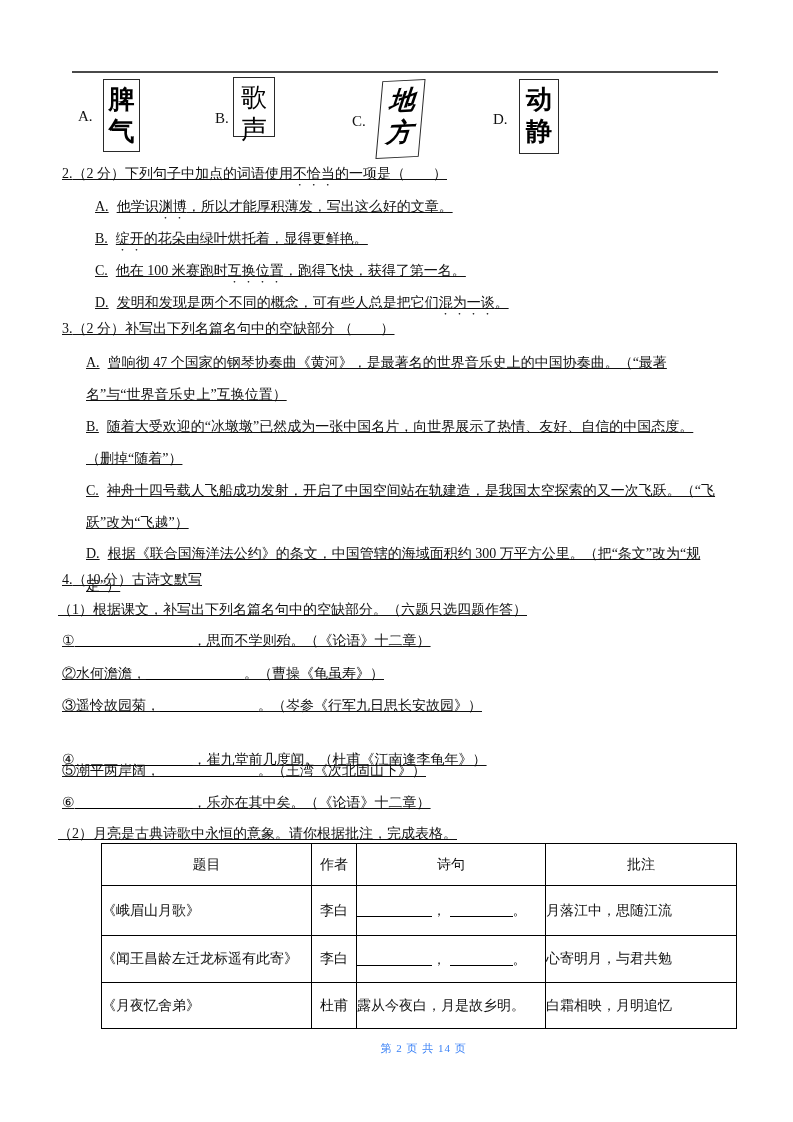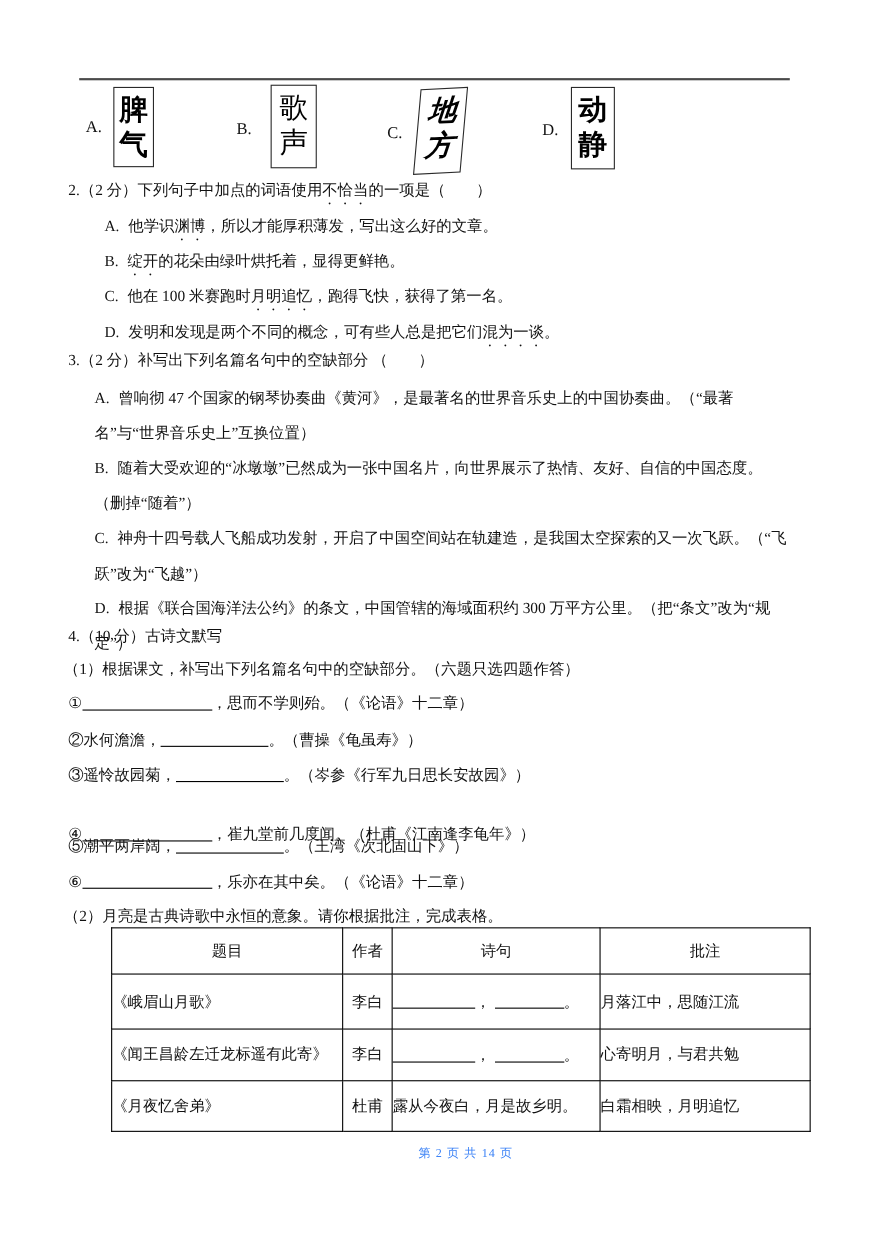--- a/index.html
+++ b/index.html
@@ -17,21 +17,21 @@
     position:absolute;border:1px solid #2a2a2a;background:#fff;
     text-align:center;box-sizing:border-box;
     font-size:26px;line-height:32px;word-break:break-all;
     padding-top:4px;color:#000;
   }
   .st-a{font-weight:900;}
   .st-b{font-weight:500;}
   .st-c{font-weight:700;font-style:italic;transform:skewX(-8deg) rotate(-3deg);}
   .st-d{font-weight:800;}
 
-  p.line{position:absolute;margin:0;font-size:14px;line-height:32px;color:#111;}
+  p.line{position:absolute;margin:0;font-size:14px;line-height:32px;color:#111;text-decoration:underline;}
   .optlabel{margin-right:8px;}
   .em-dots{
     -webkit-text-emphasis:filled dot;-webkit-text-emphasis-position:under right;
     text-emphasis:filled dot;text-emphasis-position:under right;
   }
   .bl{display:inline-block;border-bottom:1px solid #000;height:15px;vertical-align:-2px;}
   .w118{width:118px;} .w98{width:98px;} .w75{width:75px;} .w63{width:63px;}
 
   table.mtable{
     position:absolute;left:101px;top:843px;border-collapse:collapse;
@@ -54,34 +54,34 @@
 
 <div class="page">
 
   <div class="topline"></div>
 
   <div>
     <span class="copt-label" style="left:78px;top:108px">A.</span>
     <div class="cbox st-a" style="left:103px;top:79px;width:37px;height:73px">脾气</div>
 
     <span class="copt-label" style="left:215px;top:110px">B.</span>
-    <div class="cbox st-b" style="left:246px;top:77px;width:42px;height:76px">歌声</div>
+    <div class="cbox st-b" style="left:233px;top:77px;width:42px;height:60px">歌声</div>
 
     <span class="copt-label" style="left:352px;top:113px">C.</span>
     <div class="cbox st-c" style="left:379px;top:80px;width:43px;height:78px">地方</div>
 
     <span class="copt-label" style="left:493px;top:111px">D.</span>
     <div class="cbox st-d" style="left:519px;top:79px;width:40px;height:75px">动静</div>
   </div>
 
   <p class="line" style="top:158px;left:62px"><span>2.</span><span>（2 分）</span><span>下列句子中加点的词语使用</span><span class="em-dots">不恰当</span><span>的一项是（　　）</span></p>
 
   <p class="line" style="top:191px;left:95px"><span class="optlabel">A.</span><span>他学识</span><span class="em-dots">渊博</span><span>，所以才能厚积薄发，写出这么好的文章。</span></p>
   <p class="line" style="top:223px;left:95px"><span class="optlabel">B.</span><span></span><span class="em-dots">绽开</span><span>的花朵由绿叶烘托着，显得更鲜艳。</span></p>
-  <p class="line" style="top:255px;left:95px"><span class="optlabel">C.</span><span>他在 100 米赛跑时</span><span class="em-dots">月明追忆</span><span>，跑得飞快，获得了第一名。</span></p>
+  <p class="line" style="top:255px;left:95px"><span class="optlabel">C.</span><span>他在 100 米赛跑时</span><span class="em-dots">互换位置</span><span>，跑得飞快，获得了第一名。</span></p>
   <p class="line" style="top:287px;left:95px"><span class="optlabel">D.</span><span>发明和发现是两个不同的概念，可有些人总是把它们</span><span class="em-dots">混为一谈</span><span>。</span></p>
 
   <p class="line" style="top:313px;left:62px"><span>3.</span><span>（2 分）</span><span>补写出下列名篇名句中的空缺部分 （　　）</span></p>
 
   <p class="line" style="top:347px;left:86px;width:634px"><span class="optlabel">A.</span><span>曾响彻 47 个国家的钢琴协奏曲《黄河》，是最著名的世界音乐史上的中国协奏曲。（“最著名”与“世界音乐史上”互换位置）</span></p>
   <p class="line" style="top:411px;left:86px;width:634px"><span class="optlabel">B.</span><span>随着大受欢迎的“冰墩墩”已然成为一张中国名片，向世界展示了热情、友好、自信的中国态度。（删掉“随着”）</span></p>
   <p class="line" style="top:475px;left:86px;width:634px"><span class="optlabel">C.</span><span>神舟十四号载人飞船成功发射，开启了中国空间站在轨建造，是我国太空探索的又一次飞跃。（“飞跃”改为“飞越”）</span></p>
   <p class="line" style="top:538px;left:86px;width:640px"><span class="optlabel">D.</span><span>根据《联合国海洋法公约》的条文，中国管辖的海域面积约 300 万平方公里。（把“条文”改为“规定”）</span></p>
 
   <p class="line" style="top:564px;left:62px"><span>4.</span><span>（10 分）</span><span>古诗文默写</span></p>

